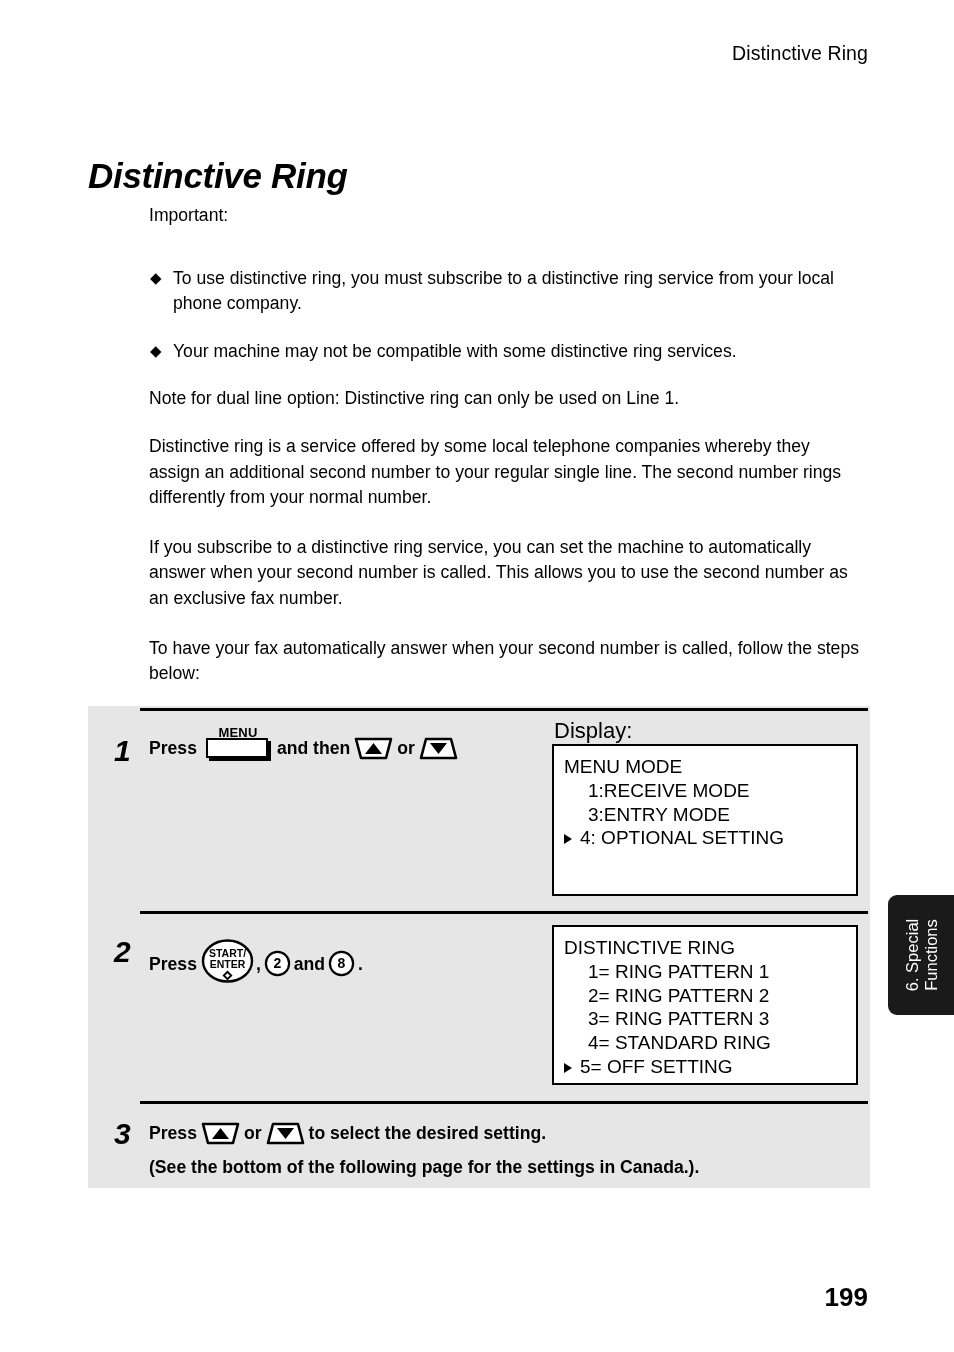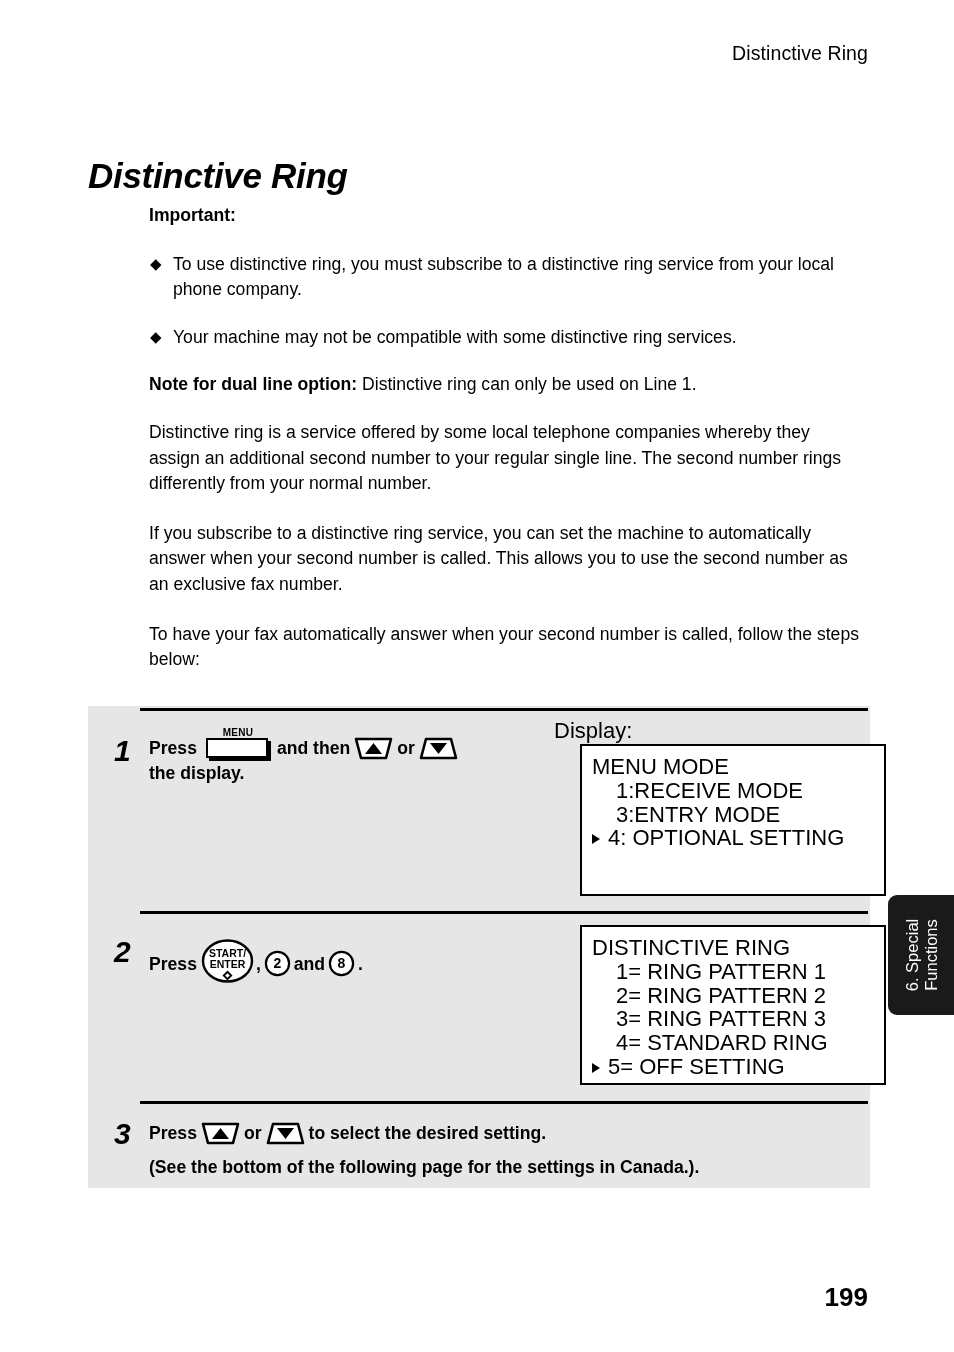--- a/index.html
+++ b/index.html
@@ -42,40 +42,40 @@
   
   .prose {
     position: absolute;
     top: 203px;
     left: 149px;
     width: 710px;
     font-size: 17.6px;
     line-height: 25.6px;
   }
   .prose .lead {
-    font-weight: bold;
-    margin: 0 0 23px 0;
+    font-weight: normal;
+    margin: 0 0 37px 0;
   }
   .bullet {
     position: relative;
     padding-left: 24px;
     margin: 0 0 22px 0;
   }
   .bullet .dia {
     position: absolute;
     left: 1px;
     top: -1px;
     font-size: 15px;
     line-height: 25.6px;
   }
   .para {
     margin: 0 0 24px 0;
   }
   .para.tight { margin-bottom: 22px; }
-  .para b { font-weight: bold; }
+  .para b { font-weight: normal; }
 
   
   .steps-panel {
     position: absolute;
     left: 88px;
     top: 706px;
     width: 782px;
     height: 482px;
     background: #e6e6e6;
   }
@@ -135,21 +135,21 @@
     height: 20px;
     vertical-align: -4px;
     margin: 0 7px 0 9px;
   }
   .key-menu .kcap {
     position: absolute;
     left: 0;
     top: -17px;
     width: 64px;
     text-align: center;
-    font-size: 10px;
+    font-size: 13px;
     font-weight: bold;
     letter-spacing: 0.2px;
   }
   .key-menu .kbox {
     position: absolute;
     left: 0;
     top: 0;
     width: 58px;
     height: 16px;
     background: #ffffff;
@@ -197,25 +197,24 @@
     left: 466px;
     top: 12px;
     font-size: 22px;
     font-weight: normal;
   }
   .lcd {
     position: absolute;
     background: #ffffff;
     border: 2.5px solid #000000;
     box-sizing: border-box;
-    font-size: 22px;
+    font-size: 19px;
     line-height: 23.8px;
     font-weight: normal;
     padding: 9px 0 9px 0;
-    margin-left: 28px;
   }
   .lcd.lcd1 {
     left: 464px;
     top: 38px;
     width: 306px;
     height: 152px;
   }
   .lcd.lcd2 {
     left: 464px;
     top: 14px;
@@ -324,21 +323,20 @@
             <path d="M3 3 L38 3 L33 22 L8 22 Z" fill="#ffffff" stroke="#000000" stroke-width="2.6" stroke-linejoin="round"></path>
             <path d="M20.5 7 L29 18 L12 18 Z" fill="#000000"></path>
           </svg>
         </span><span>or</span><span class="key-arrow">
           <svg width="41" height="25" viewBox="0 0 41 25">
             <path d="M8 3 L33 3 L38 22 L3 22 Z" fill="#ffffff" stroke="#000000" stroke-width="2.6" stroke-linejoin="round"></path>
             <path d="M12 7 L29 7 L20.5 18 Z" fill="#000000"></path>
           </svg>
         </span>
       </span>
-      <span class="step-line">the display.</span>
     </div>
 
     <div class="display-label">Display:</div>
 
     <div class="lcd lcd1">
       <div class="lcd-row">
         <span>MENU MODE</span>
       </div>
       <div class="lcd-row indent">
         <span>1:RECEIVE MODE</span>

